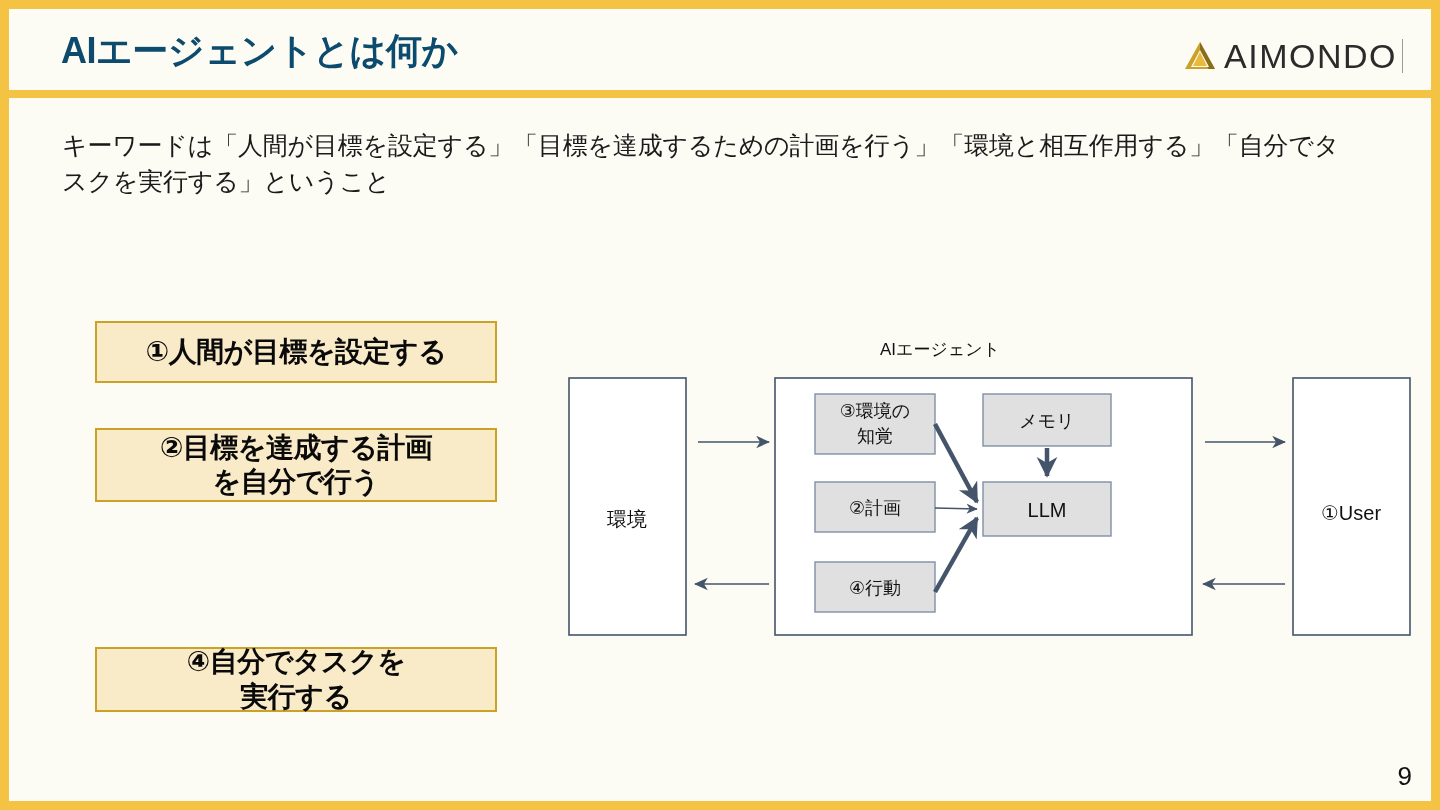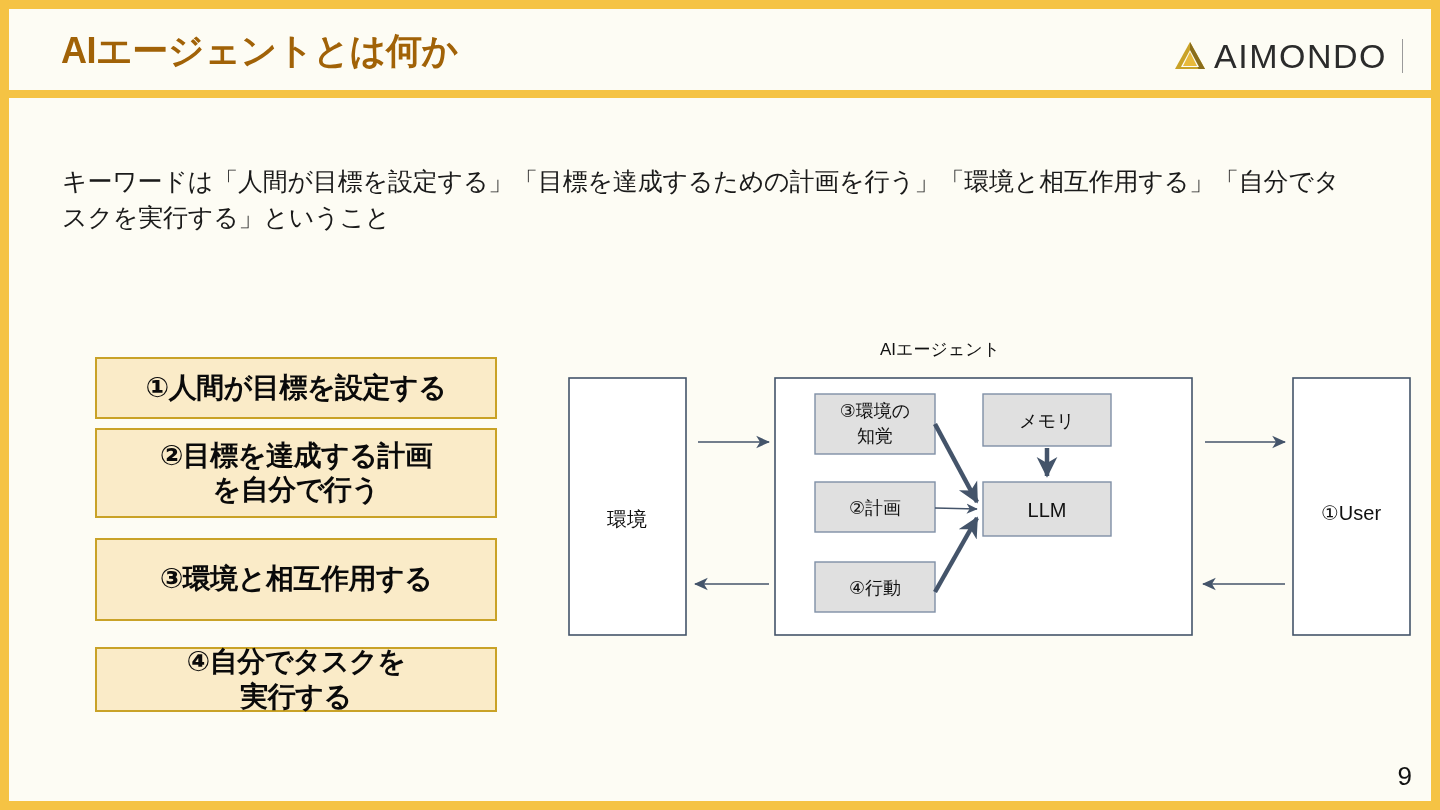--- a/index.html
+++ b/index.html
@@ -47,21 +47,21 @@
     top: 9px;
     width: 1422px;
     height: 81px;
   }
   #page-title {
     position: absolute;
     left: 52px;
     top: 18px;
     font-size: 36px;
     font-weight: bold;
-    color: #a16207;
+    color: #0c4a6e;
     letter-spacing: -0.5px;
     white-space: nowrap;
   }
 
   
   #logo {
     position: absolute;
     right: 28px;
     top: 26px;
     display: flex;
@@ -74,57 +74,56 @@
     height: 32px;
     display: block;
   }
   #logo .logo-word {
     font-size: 34px;
     letter-spacing: 1.5px;
     color: #2b2b2b;
     font-weight: 400;
     line-height: 1;
     border-right: 1px solid #9a9a9a;
-    padding-right: 15px;
+    padding-right: 5px;
     font-family: "Liberation Sans", "DejaVu Sans", sans-serif;
   }
 
   
   #lead {
     position: absolute;
     left: 62px;
     top: 128px;
     width: 1290px;
     font-size: 25px;
     line-height: 1.42;
     color: #1a1a1a;
     letter-spacing: -0.2px;
-    margin-top: 36px;
   }
 
   
   .step-box {
     position: absolute;
     left: 95px;
     width: 402px;
     background: #FAEBC8;
     border: 2px solid #C9A227;
     box-sizing: border-box;
     display: flex;
     align-items: center;
     justify-content: center;
     text-align: center;
     font-size: 28px;
     font-weight: bold;
     color: #0a0a0a;
     line-height: 1.22;
     letter-spacing: -0.5px;
   }
-  #step-box-1 { top: 321px; height: 62px; margin-top: 36px; }
-  #step-box-2 { top: 428px; height: 90px; }
+  #step-box-1 { top: 321px; height: 62px; }
+  #step-box-2 { top: 428px; height: 74px; }
   #step-box-3 { top: 538px; height: 83px; }
   #step-box-4 { top: 647px; height: 65px; }
 
   
   #diagram {
     position: absolute;
     left: 535px;
     top: 330px;
     width: 890px;
     height: 330px;
@@ -170,23 +169,20 @@
   </div>
   <div class="title-divider"></div>
 
   <div id="lead">キーワードは「人間が目標を設定する」「目標を達成するための計画を行う」「環境と相互作用する」「自分でタスクを実行する」ということ</div>
 
   <div class="step-box" id="step-box-1">
     <span>①人間が目標を設定する</span>
   </div>
   <div class="step-box" id="step-box-2">
     <span>②目標を達成する計画<br>を自分で行う</span>
-  </div>
-  <div class="step-box" id="step-box-3">
-    <span>③環境と相互作用する</span>
   </div>
   <div class="step-box" id="step-box-4">
     <span>④自分でタスクを<br>実行する</span>
   </div>
 
   <div id="diagram">
     <svg width="890" height="330" viewBox="0 0 890 330">
       <defs>
         <marker id="ah-thin" markerWidth="9" markerHeight="9" refX="8" refY="4.5" orient="auto" markerUnits="strokeWidth">
           <path d="M0,0.6 L8.6,4.5 L0,8.4 L2.4,4.5 Z" fill="#44546A"></path>

